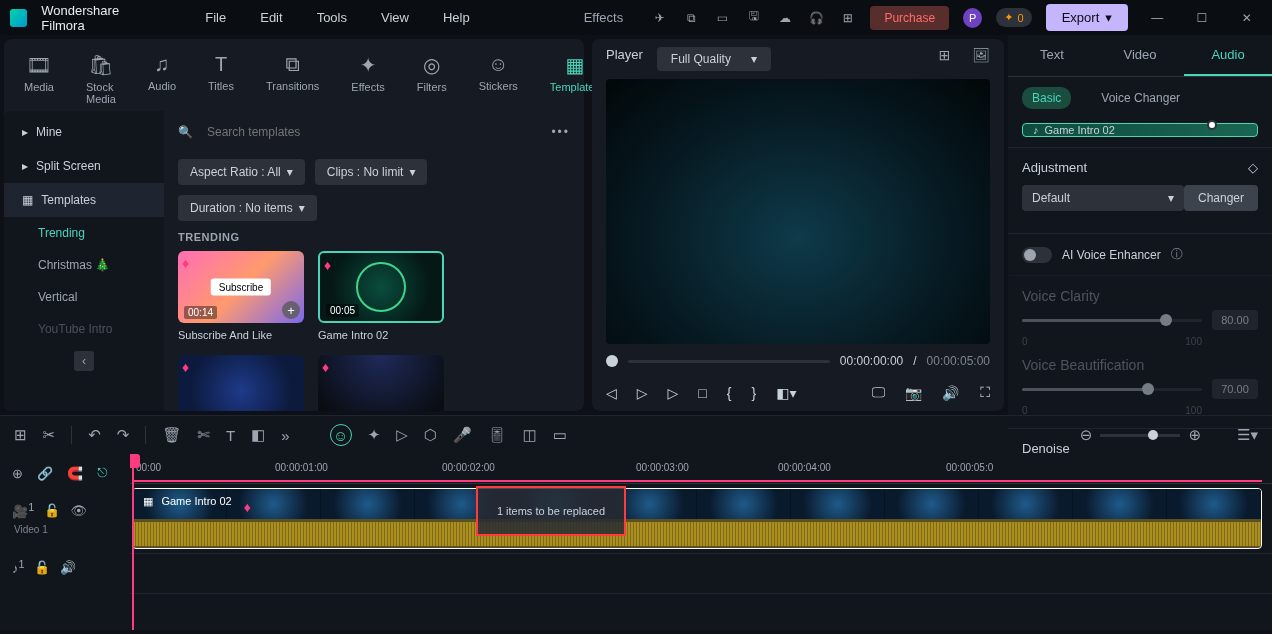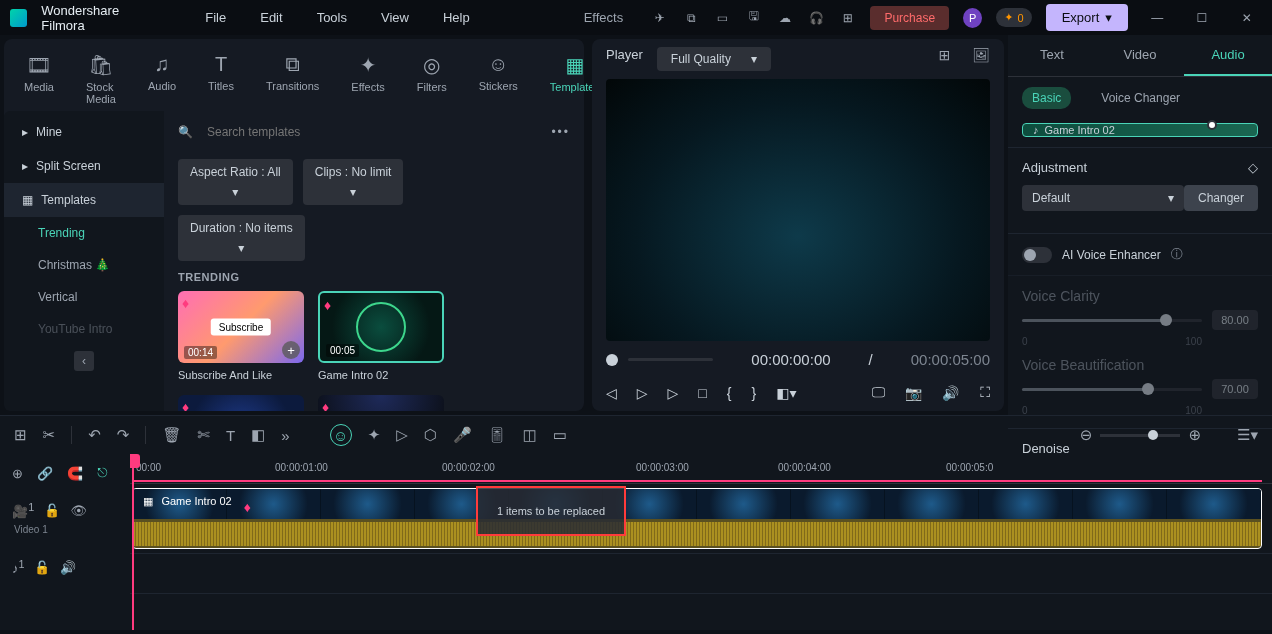--- a/index.html
+++ b/index.html
@@ -39,21 +39,21 @@
 .nav-item.active { background: #1e2530; }
 .nav-sub { padding: 9px 18px 9px 34px; color: #9da5b0; font-size: 12px; cursor: pointer; }
 .nav-sub.active { color: #4ad4b8; }
 .nav-collapse { width: 20px; height: 20px; background: #2d3139; border-radius: 3px; margin: 6px auto 0; display: flex; align-items: center; justify-content: center; cursor: pointer; color: #9da5b0; }
 
 .content-area { flex: 1; padding: 8px 14px; overflow-y: auto; }
 .search-row { display: flex; align-items: center; gap: 8px; margin-bottom: 14px; }
 .search-input { flex: 1; background: transparent; border: none; color: #9da5b0; padding: 6px; font-size: 12px; outline: none; }
 .more-dots { color: #9da5b0; cursor: pointer; letter-spacing: 2px; }
 .filter-row { display: flex; gap: 10px; flex-wrap: wrap; margin-bottom: 10px; }
-.filter-chip { background: #2d3139; padding: 6px 12px; border-radius: 4px; color: #c9d1d9; font-size: 12px; cursor: pointer; display: flex; align-items: center; gap: 6px; flex-direction: column; }
+.filter-chip { background: #2d3139; padding: 6px 12px; border-radius: 4px; color: #c9d1d9; font-size: 12px; cursor: pointer; display: flex; align-items: center; gap: 6px; }
 .section-title { font-size: 11px; color: #9da5b0; font-weight: 600; margin: 8px 0; letter-spacing: 0.5px; }
 .template-grid { display: flex; gap: 14px; flex-wrap: wrap; }
 .template-card { width: 126px; }
 .template-thumb { width: 126px; height: 72px; background: #2d3139; border-radius: 6px; position: relative; overflow: hidden; cursor: pointer; }
 .template-thumb.selected { border: 2px solid #4ad4b8; }
 .thumb-gradient1 { background: linear-gradient(135deg, #ff6eb4, #ff9a6e, #7b68ee); }
 .thumb-gradient2 { background: radial-gradient(circle at center, #0a4d3e 0%, #051815 70%); }
 .thumb-gradient3 { background: radial-gradient(circle at center, #1e3a8a 0%, #0c1a3d 70%); }
 .thumb-gradient4 { background: radial-gradient(circle at top, #1e2a5a 0%, #0a0d12 80%); }
 .gem-badge { position: absolute; top: 4px; left: 4px; color: #ff3b7f; font-size: 14px; }
@@ -66,21 +66,21 @@
 
 .preview-header { display: flex; padding: 8px 14px; gap: 14px; }
 .preview-header .lbl { font-size: 13px; color: #c9d1d9; }
 .quality-select { background: #2d3139; padding: 5px 14px; border-radius: 4px; font-size: 12px; color: #c9d1d9; cursor: pointer; display: flex; align-items: center; gap: 20px; }
 .preview-header-spacer { flex: 1; }
 .view-icon { color: #9da5b0; cursor: pointer; margin-left: 8px; font-size: 14px; }
 .preview-canvas { flex: 1; margin: 0 14px; background: radial-gradient(ellipse at 50% 60%, #0e3a4a 0%, #061820 60%, #020708 100%); border-radius: 4px; }
 .preview-scrub { display: flex; align-items: center; padding: 10px 14px; gap: 10px; }
 .scrub-handle { width: 12px; height: 12px; border-radius: 50%; background: #c9d1d9; }
 .scrub-track { flex: 1; height: 3px; background: #2d3139; border-radius: 2px; }
-.time-text { font-size: 15px; color: #c9d1d9; margin-left: 28px; }
+.time-text { font-size: 12px; color: #c9d1d9; }
 .preview-controls { display: flex; align-items: center; padding: 6px 14px 10px; gap: 20px; }
 .ctrl-icon { color: #c9d1d9; cursor: pointer; font-size: 14px; }
 .ctrl-spacer { flex: 1; }
 
 
 .insp-tabs { display: flex; border-bottom: 1px solid #2d3139; }
 .insp-tab { flex: 1; text-align: center; padding: 12px 0; color: #9da5b0; cursor: pointer; font-size: 13px; }
 .insp-tab.active { color: #4ad4b8; border-bottom: 2px solid #4ad4b8; }
 .insp-subtabs { display: flex; padding: 10px 14px; gap: 20px; }
 .insp-subtab { color: #9da5b0; cursor: pointer; font-size: 12px; padding: 4px 10px; border-radius: 10px; }

